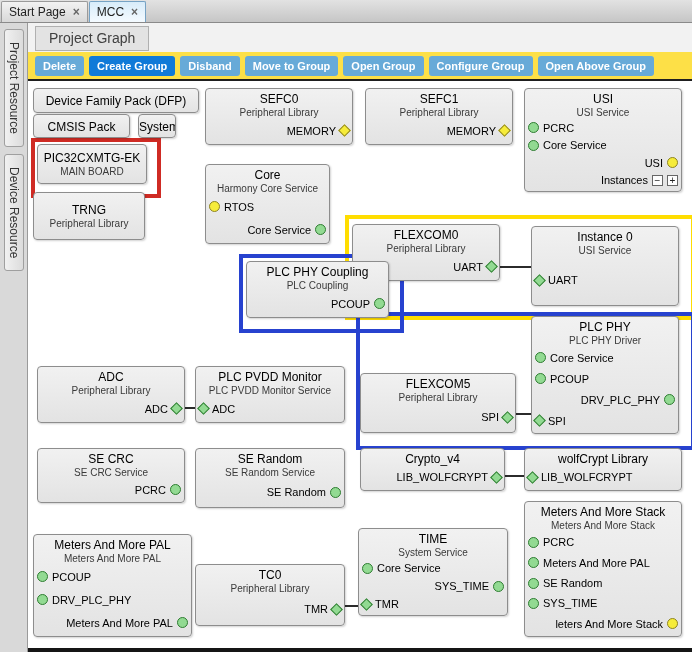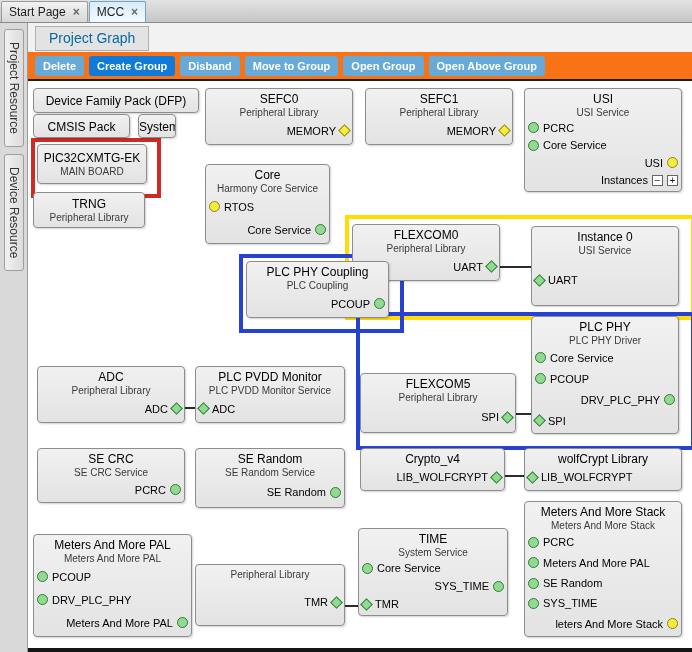--- a/index.html
+++ b/index.html
@@ -15,22 +15,22 @@
 
   .body-row{flex:1;display:flex;min-height:0;}
 
   
   .dock{width:28px;background:#d9d9d9;border-right:1px solid #9a9a9a;display:flex;flex-direction:column;align-items:center;gap:7px;padding-top:6px;box-sizing:border-box;}
   .vtab{writing-mode:vertical-rl;background:linear-gradient(90deg,#f1f1f1,#dcdcdc);border:1px solid #9f9f9f;border-radius:3px;padding:12px 2px;font-size:12px;color:#333;cursor:pointer;}
 
   
   .content{flex:1;display:flex;flex-direction:column;min-width:0;background:#fbfbfb;}
   .graph-header{height:29px;padding:3px 0 0 7px;background:#f2f2f2;box-sizing:border-box;}
-  .graph-title{display:inline-block;background:#e3e3e3;border:1px solid #b0b0b0;padding:3px 13px 4px;font-size:14px;color:#0369a1;}
-  .toolbar{height:29px;display:flex;align-items:center;gap:5px;padding-left:7px;background:#f97316;border-bottom:2px solid #1f1f1f;box-sizing:border-box;}
+  .graph-title{display:inline-block;background:#e3e3e3;border:1px solid #b0b0b0;padding:3px 13px 4px;font-size:14px;color:#404040;}
+  .toolbar{height:29px;display:flex;align-items:center;gap:5px;padding-left:7px;background:#fde047;border-bottom:2px solid #1f1f1f;box-sizing:border-box;}
   .btn{background:#67aad8;color:#fff;font-size:11px;font-weight:bold;padding:4px 8px;border-radius:3px;cursor:pointer;white-space:nowrap;}
   .btn.primary{background:#0f7ad8;}
 
   
   .canvas{flex:1;position:relative;background:#fff;border-bottom:4px solid #151515;overflow:hidden;}
   .hl{position:absolute;border:4px solid transparent;z-index:1;}
   .wire{position:absolute;height:2px;background:#2b2b2b;z-index:2;}
   .node{position:absolute;background:linear-gradient(#f1f1f1,#e3e3e3);border:1px solid #8d8d8d;border-radius:4px;box-shadow:1px 1px 2px rgba(0,0,0,0.18);display:flex;flex-direction:column;justify-content:center;padding:3px 0 2px;z-index:3;box-sizing:border-box;cursor:move;}
   .node-title{text-align:center;font-size:12px;line-height:14px;color:#000;white-space:nowrap;overflow:hidden;}
   .node-subtitle{text-align:center;font-size:10px;line-height:13px;color:#3a3a3a;white-space:nowrap;overflow:hidden;}
@@ -66,20 +66,21 @@
     <div class="content">
       <div class="graph-header">
         <span class="graph-title">Project Graph</span>
       </div>
       <div class="toolbar">
           <div class="btn">Delete</div>
           <div class="btn primary">Create Group</div>
           <div class="btn">Disband</div>
           <div class="btn">Move to Group</div>
           <div class="btn">Open Group</div>
+          <div class="btn">Configure Group</div>
           <div class="btn">Open Above Group</div>
         </div>
       <div class="canvas">
           <div class="hl" style="left: 3px; top: 57px; width: 122px; height: 52px; border-color: rgb(207, 43, 36);"></div>
           <div class="hl" style="left: 317px; top: 134px; width: 342px; height: 97px; border-color: rgb(255, 221, 0);"></div>
           <div class="hl" style="left: 211px; top: 173px; width: 157px; height: 71px; border-color: rgb(39, 66, 207);"></div>
           <div class="hl" style="left: 328px; top: 231px; width: 331px; height: 130px; border-color: rgb(39, 66, 207);"></div>
           <div class="wire" style="left: 472px; top: 185px; width: 31px;"></div>
           <div class="wire" style="left: 157px; top: 326px; width: 10px;"></div>
           <div class="wire" style="left: 472px; top: 332px; width: 31px;"></div>
@@ -128,21 +129,21 @@
             <div class="pin-row right">
               <div class="pin-label">Instances</div>
               <div class="inst-btn">−</div>
               <div class="inst-btn">+</div>
             </div>
           </div>
           <div class="node" style="left: 9px; top: 63px; width: 110px; height: 40px;">
             <div class="node-title">PIC32CXMTG-EK</div>
             <div class="node-subtitle">MAIN BOARD</div>
           </div>
-          <div class="node" style="left: 5px; top: 111px; width: 112px; height: 36px;">
+          <div class="node" style="left: 5px; top: 111px; width: 112px; height: 48px;">
             <div class="node-title">TRNG</div>
             <div class="node-subtitle">Peripheral Library</div>
           </div>
           <div class="node" style="left: 177px; top: 83px; width: 125px; height: 80px;">
             <div class="node-title">Core</div>
             <div class="node-subtitle">Harmony Core Service</div>
             <div class="pin-row left">
               <div class="pin circle" style="background: rgb(246, 236, 58); border-color: rgb(142, 132, 34);"></div>
               <div class="pin-label">RTOS</div>
             </div>
@@ -283,20 +284,21 @@
             <div class="pin-row left">
               <div class="pin circle" style="background: rgb(146, 218, 146); border-color: rgb(47, 125, 50);"></div>
               <div class="pin-label">DRV_PLC_PHY</div>
             </div>
             <div class="pin-row right">
               <div class="pin-label">Meters And More PAL</div>
               <div class="pin circle" style="background: rgb(146, 218, 146); border-color: rgb(47, 125, 50);"></div>
             </div>
           </div>
           <div class="node" style="left: 167px; top: 483px; width: 150px; height: 62px;">
+            <div class="node-title">TC0</div>
             <div class="node-subtitle">Peripheral Library</div>
             <div class="pin-row right">
               <div class="pin-label">TMR</div>
               <div class="pin diamond" style="background: rgb(146, 218, 146); border-color: rgb(47, 125, 50);"></div>
             </div>
           </div>
           <div class="node" style="left: 330px; top: 447px; width: 150px; height: 88px;">
             <div class="node-title">TIME</div>
             <div class="node-subtitle">System Service</div>
             <div class="pin-row left">

